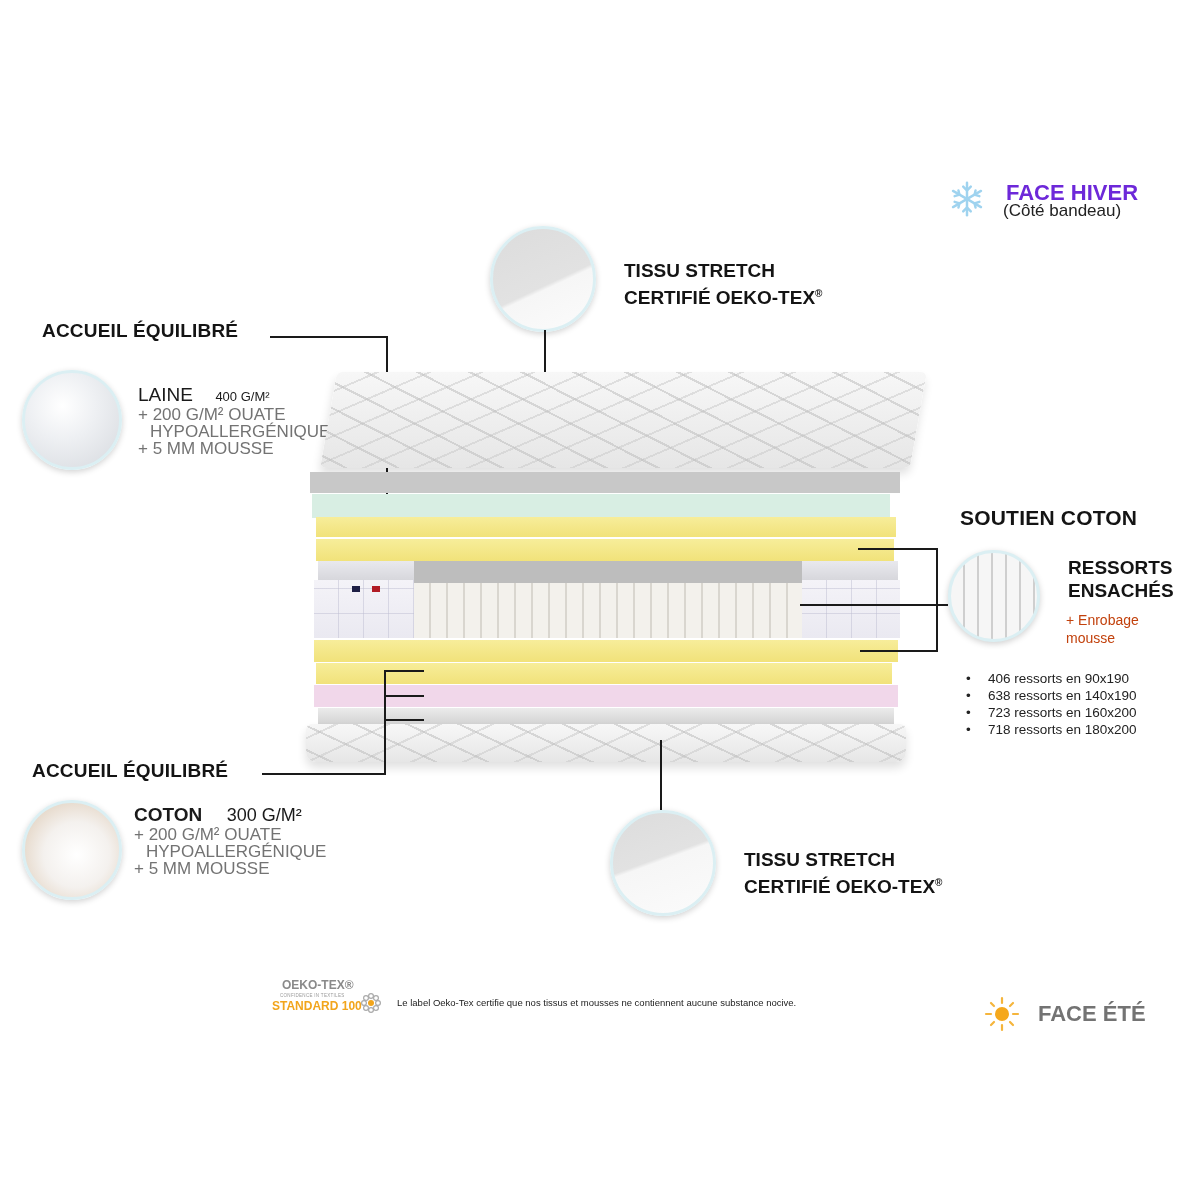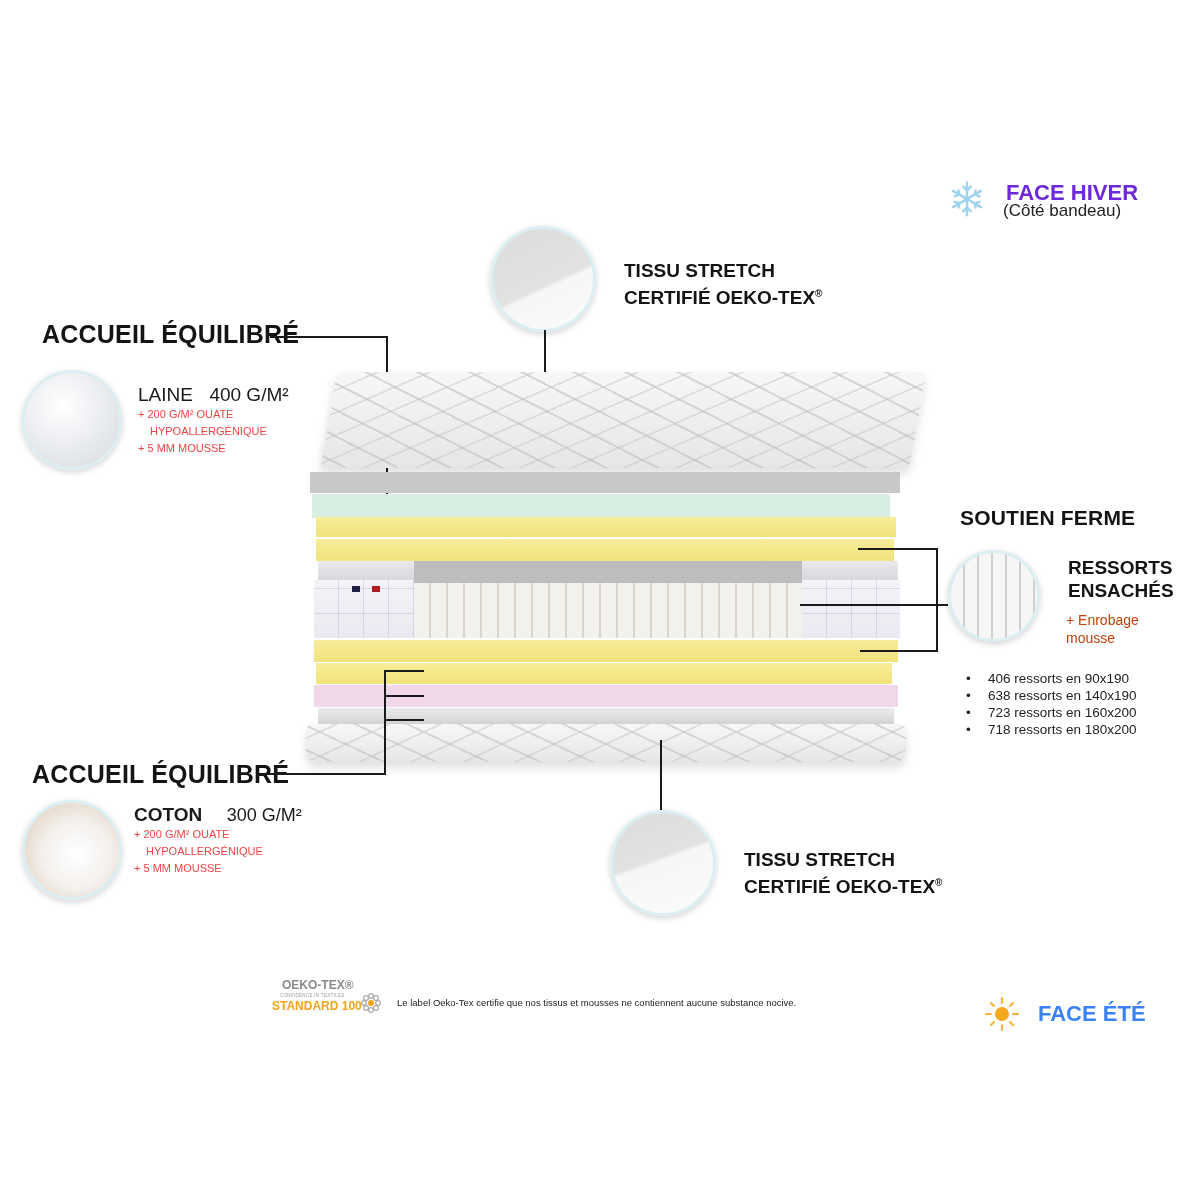--- a/index.html
+++ b/index.html
@@ -1,20 +1,20 @@
 <!DOCTYPE html>
 <html><head>
 <meta charset="utf-8">
 <style>
   html, body { margin:0; padding:0; background:#ffffff; }
   body { width:1200px; height:1200px; position:relative; overflow:hidden; font-family:"Liberation Sans", "DejaVu Sans", sans-serif; color:#1a1a1a; }
   .abs { position:absolute; }
-  .h-title { font-weight:bold; font-size:25px; letter-spacing:0.2px; color:#141414; white-space:nowrap; }
+  .h-title { font-weight:bold; font-size:19px; letter-spacing:0.2px; color:#141414; white-space:nowrap; }
   .h-sub { font-weight:bold; font-size:19px; line-height:23px; color:#141414; white-space:nowrap; }
-  .small { font-size:11px; line-height:17px; color:#ef4444; white-space:nowrap; }
+  .small { font-size:17px; line-height:17px; color:#737373; white-space:nowrap; }
   .line { position:absolute; background:#1a1a1a; }
   .swatch { position:absolute; border-radius:50%; border:3px solid #dbeff3; box-shadow:0 2px 6px rgba(0,0,0,0.18); overflow:hidden; }
   .layer { position:absolute; }
   .quilt { background:
       repeating-linear-gradient(25deg, rgba(255,255,255,0) 0 10px, rgba(190,190,190,0.55) 10px 12px, rgba(255,255,255,0) 12px 22px),
       repeating-linear-gradient(-25deg, rgba(255,255,255,0) 0 10px, rgba(200,200,200,0.5) 10px 12px, rgba(255,255,255,0) 12px 22px),
       linear-gradient(#f7f7f7, #e6e6e6);
   }
   .yellow { background:linear-gradient(#f7ed9a, #f1e27a); }
   .pocket { background:
@@ -61,21 +61,21 @@
 <div class="line" style="left:270px; top:336px; width:118px; height:2px;"></div>
 <div class="line" style="left:386px; top:336px; width:2px; height:194px;"></div>
 <div class="line" style="left:386px; top:482px; width:38px; height:2px;"></div>
 <div class="line" style="left:386px; top:503px; width:38px; height:2px;"></div>
 <div class="line" style="left:386px; top:528px; width:38px; height:2px;"></div>
 
 <div class="swatch" style="left:22px; top:370px; width:94px; height:94px; background:radial-gradient(circle at 40% 35%, #ffffff 0%, #eef0f3 40%, #d6d9de 100%);"></div>
 <div class="abs" style="left:138px; top:384px;">
   <div style="white-space:nowrap;">
     <span style="font-weight:normal; font-size:19px;">LAINE</span>
-    <span style="font-size:19px; margin-left:12px;">400 G/M²</span>
+    <span style="font-size:13px; margin-left:18px;">400 G/M²</span>
   </div>
   <div class="small">+ 200 G/M² OUATE</div>
   <div class="small" style="padding-left:12px;">HYPOALLERGÉNIQUE</div>
   <div class="small">+ 5 MM MOUSSE</div>
 </div>
 
 <div>
 
   <div class="layer quilt" style="left:320px; top:372px; width:590px; height:96px; transform:skewX(-10deg); transform-origin:bottom left; border-radius:6px; box-shadow:0 6px 10px rgba(0,0,0,0.12);"></div>
   <div class="layer" style="left:310px; top:472px; width:590px; height:21px; background:#c8c8c8;"></div>
@@ -91,21 +91,21 @@
   <div class="layer pocket" style="left:414px; top:583px; width:388px; height:55px;"></div>
   <div class="layer sidepanel" style="left:802px; top:580px; width:98px; height:58px;"></div>
 
   <div class="layer yellow" style="left:314px; top:640px; width:584px; height:22px;"></div>
   <div class="layer yellow" style="left:316px; top:663px; width:576px; height:21px;"></div>
   <div class="layer" style="left:314px; top:685px; width:584px; height:22px; background:#f1d7ea;"></div>
   <div class="layer" style="left:318px; top:708px; width:576px; height:16px; background:linear-gradient(#ebebeb,#d3d3d3);"></div>
   <div class="layer quilt" style="left:306px; top:724px; width:600px; height:38px; border-radius:6px 6px 10px 10px; box-shadow:0 6px 10px rgba(0,0,0,0.12);"></div>
 </div>
 
-<div class="abs h-title" style="left:960px; top:506px; font-size:21px;">SOUTIEN FERME</div>
+<div class="abs h-title" style="left:960px; top:506px; font-size:21px;">SOUTIEN COTON</div>
 <div class="line" style="left:858px; top:548px; width:80px; height:2px;"></div>
 <div class="line" style="left:936px; top:548px; width:2px; height:104px;"></div>
 <div class="line" style="left:800px; top:604px; width:148px; height:2px;"></div>
 <div class="line" style="left:860px; top:650px; width:78px; height:2px;"></div>
 
 <div class="swatch" style="left:948px; top:550px; width:86px; height:86px; background:
        repeating-linear-gradient(90deg,#f6f6f6 0 12px,#cfcfcf 12px 14px),
        #eee;"></div>
 <div class="abs h-sub" style="left:1068px; top:556px;">
   <div>RESSORTS</div>
@@ -174,14 +174,14 @@
       <line x1="0" y1="-16" x2="0" y2="-11"></line>
         <line x1="0" y1="11" x2="0" y2="16"></line>
       <line x1="-16" y1="0" x2="-11" y2="0"></line>
         <line x1="11" y1="0" x2="16" y2="0"></line>
       <line x1="-11" y1="-11" x2="-8" y2="-8"></line>
         <line x1="8" y1="8" x2="11" y2="11"></line>
       <line x1="11" y1="-11" x2="8" y2="-8"></line>
         <line x1="-8" y1="8" x2="-11" y2="11"></line>
     </g>
   </svg>
-  <div style="position:absolute; left:54px; top:5px; font-weight:bold; font-size:22px; color:#3b82f6; white-space:nowrap;">FACE ÉTÉ</div>
+  <div style="position:absolute; left:54px; top:5px; font-weight:bold; font-size:22px; color:#737373; white-space:nowrap;">FACE ÉTÉ</div>
 </div>
 
 </body></html>

